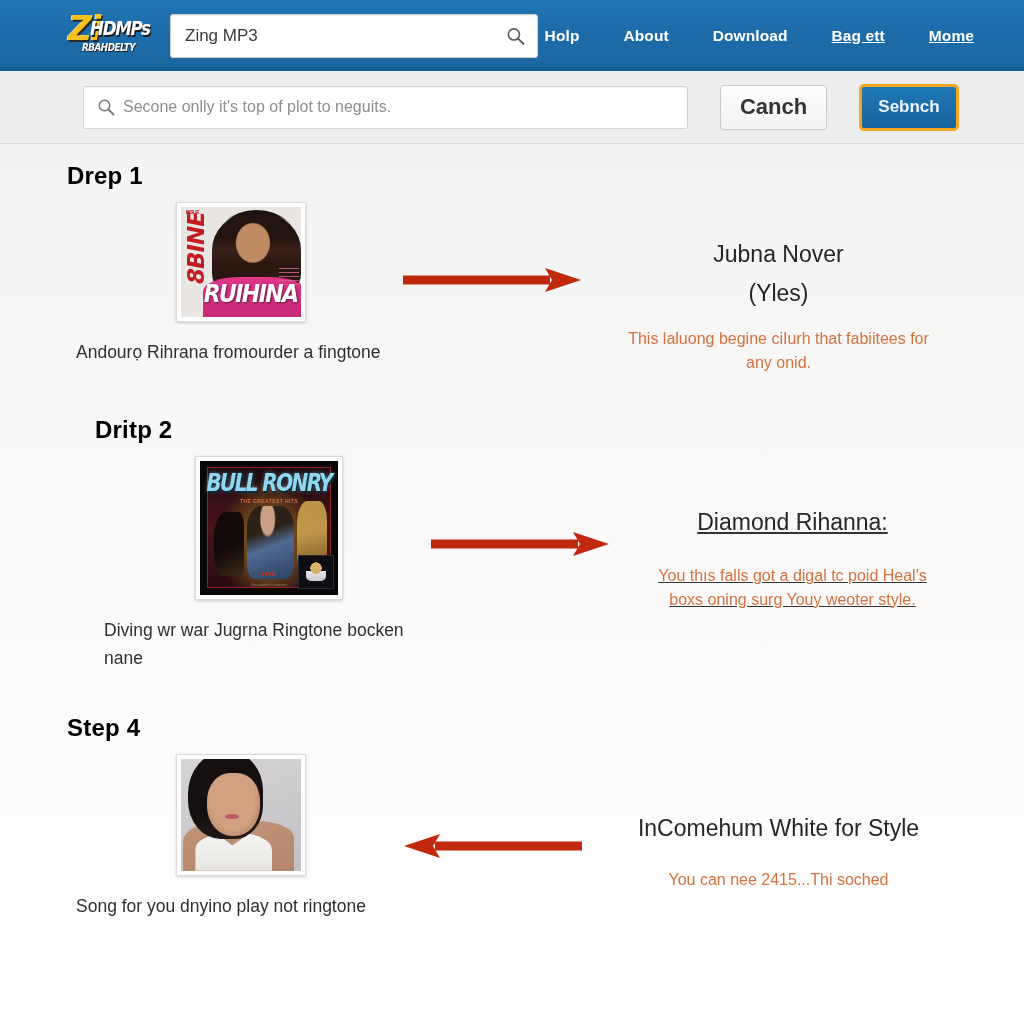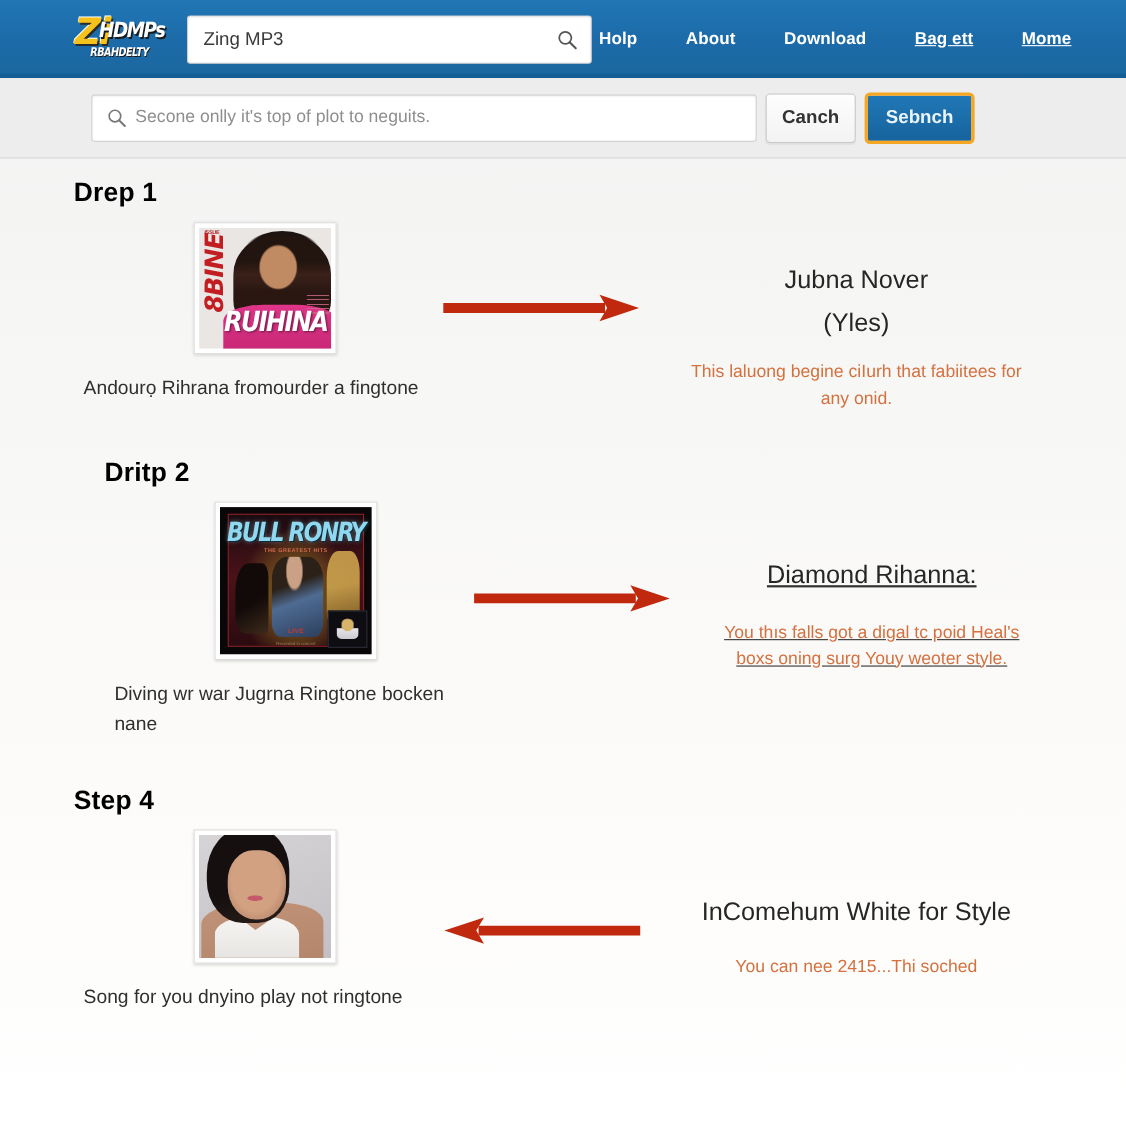--- a/index.html
+++ b/index.html
@@ -136,21 +136,21 @@
 
   
   .searchbar {
     position: relative;
     height: 73px;
     background: #ededed;
     border-bottom: 1px solid #d8d8d8;
     display: flex;
     align-items: center;
     padding: 0 52px 0 83px;
-    gap: 8px;
+    gap: 32px;
   }
   .search-field {
     position: relative;
     flex: 0 0 auto;
     width: 605px;
     height: 43px;
     background: #fff;
     border: 1px solid #d2d2d2;
     border-radius: 3px;
     display: flex;
@@ -168,26 +168,26 @@
     border: none; outline: none; background: transparent;
     width: 100%; height: 100%;
     padding: 0 14px 0 39px;
     font-family: "Liberation Sans", sans-serif;
     font-size: 16px;
     color: #3a3a3a;
   }
   .search-field input::placeholder { color: #8e8e8e; }
 
   .btn-cancel {
-    width: 82px; height: 45px;
+    width: 107px; height: 45px;
     background: linear-gradient(180deg,#fdfdfd 0%, #f3f3f3 100%);
     border: 1px solid #c9c9c9;
     border-radius: 4px;
     font-family: "Liberation Sans", sans-serif;
-    font-size: 17px;
+    font-size: 22px;
     font-weight: bold;
     color: #333;
     cursor: pointer;
     box-shadow: 0 1px 1px rgba(0,0,0,.05);
   }
   .btn-search {
     width: 100px; height: 47px;
     background: linear-gradient(180deg,#2078b6 0%, #17639d 100%);
     border: 3px solid #f5a623;
     border-radius: 5px;

